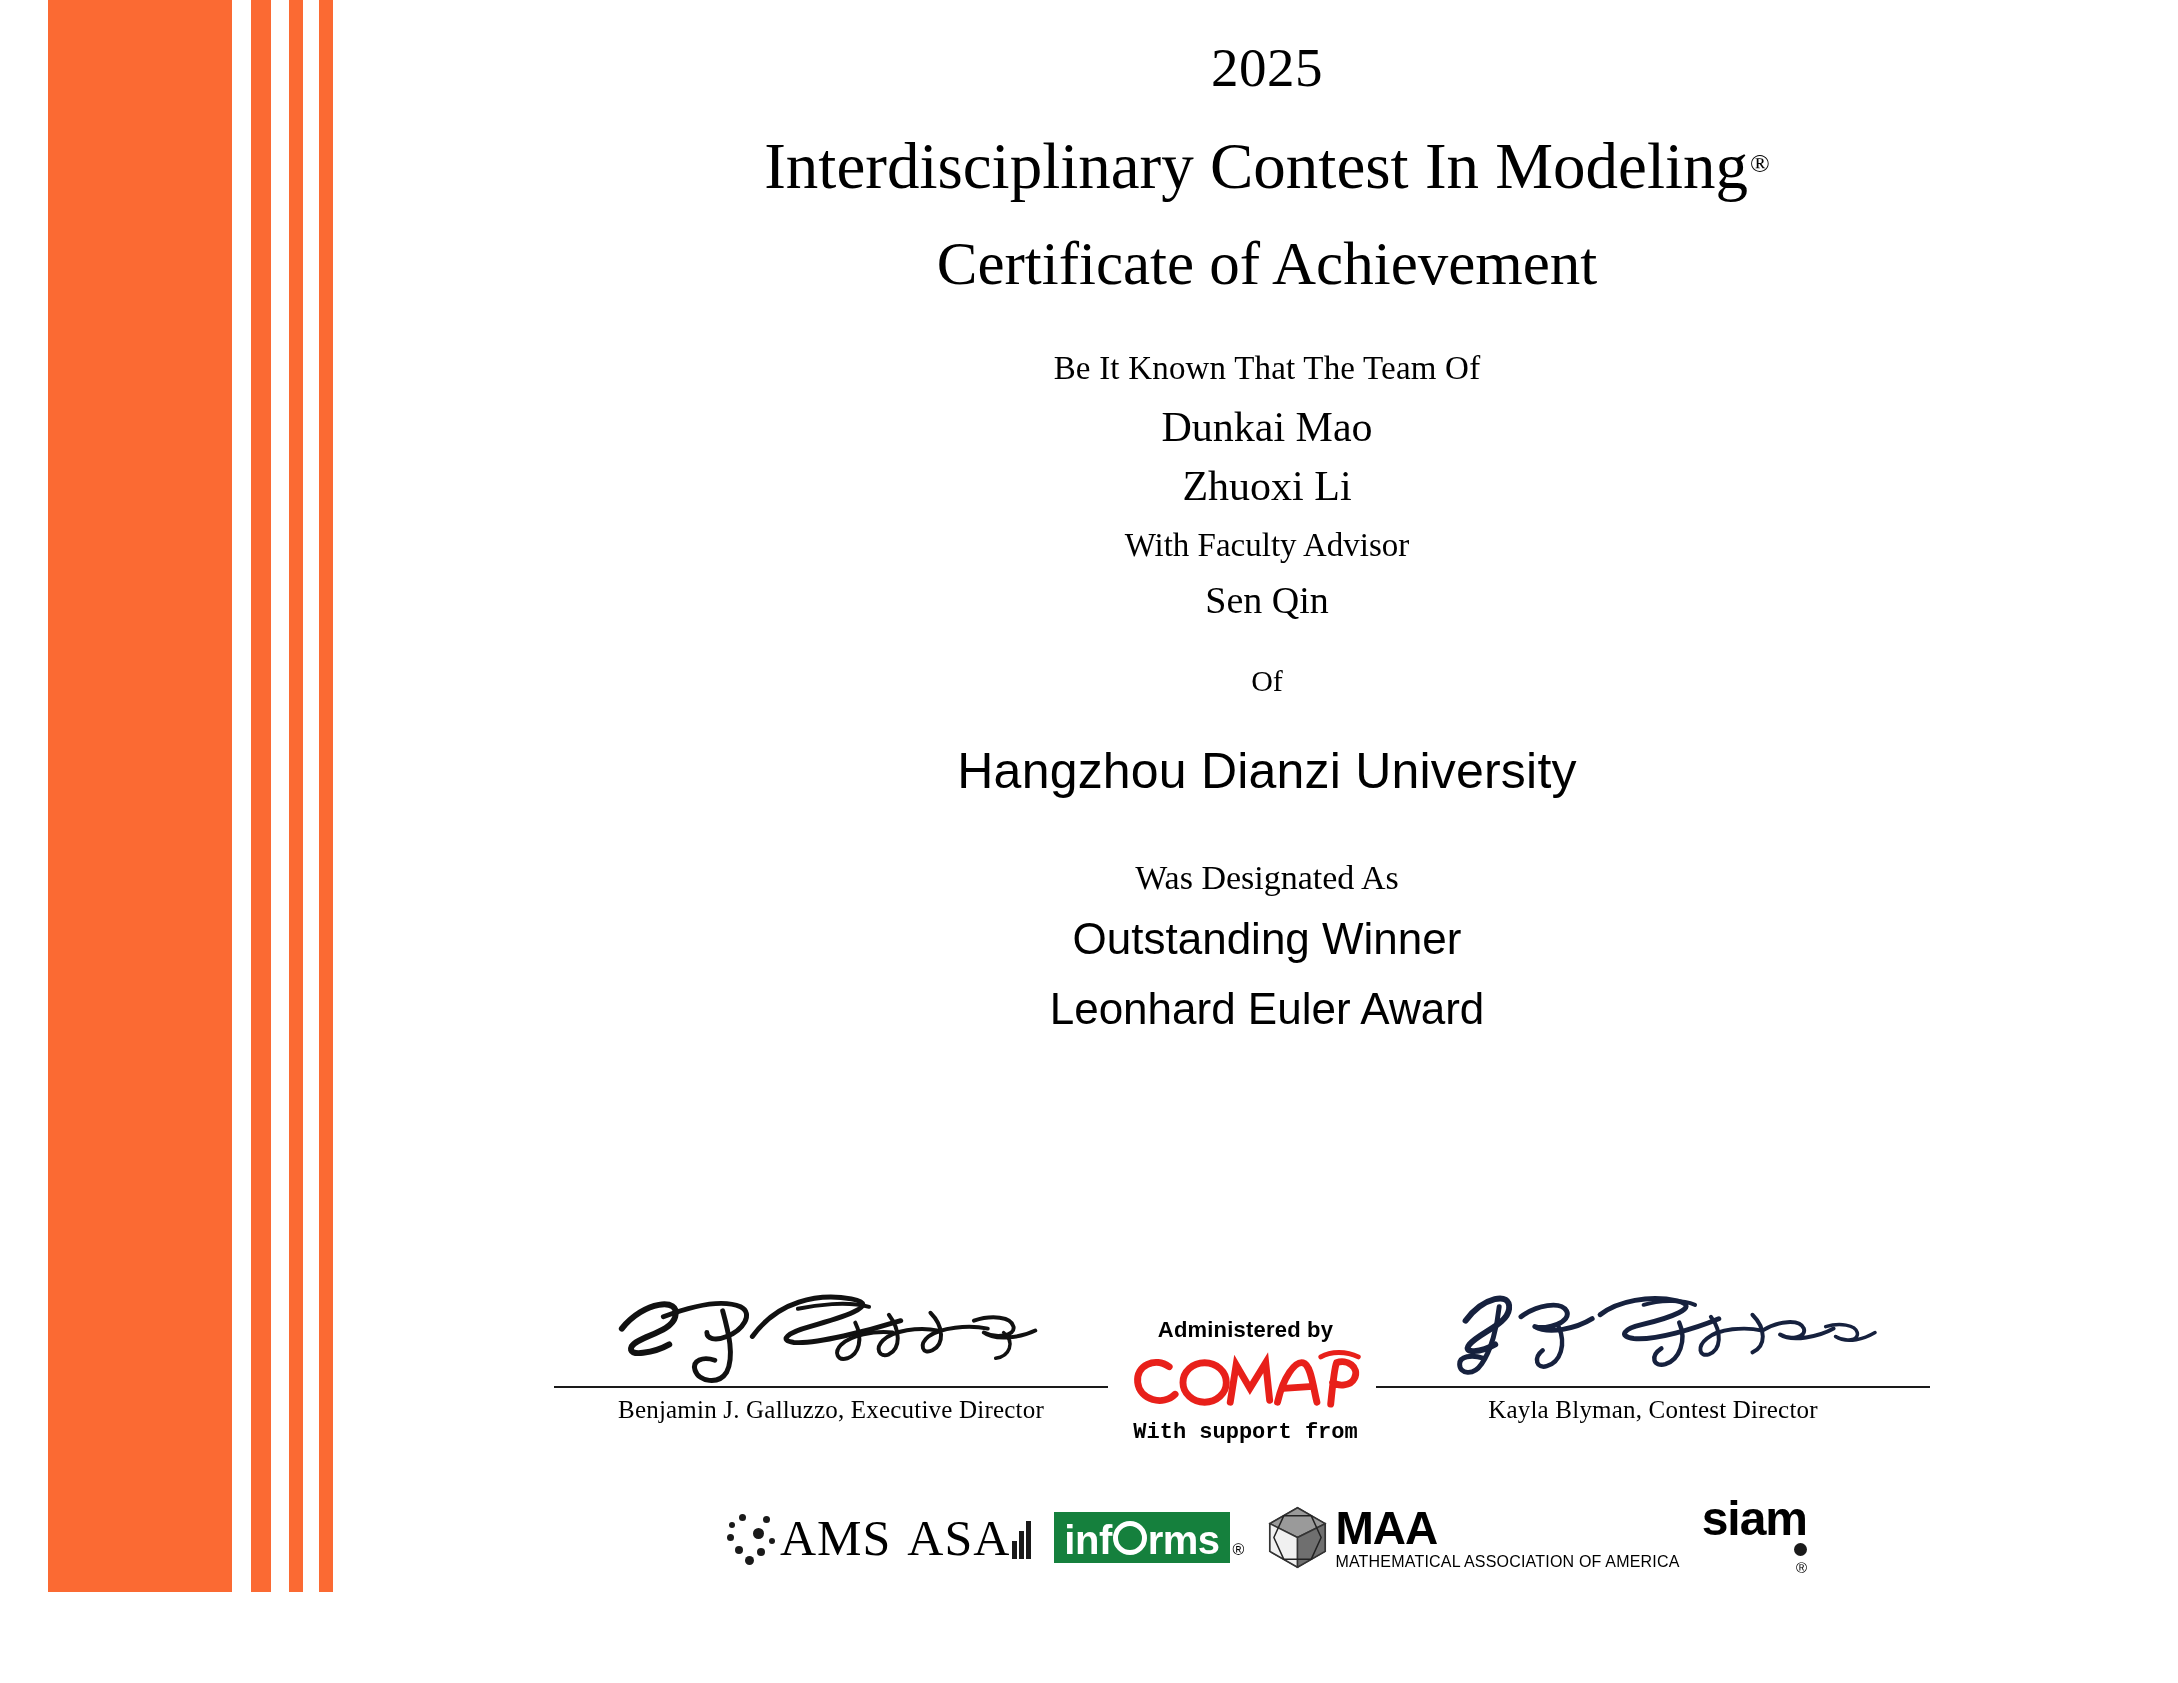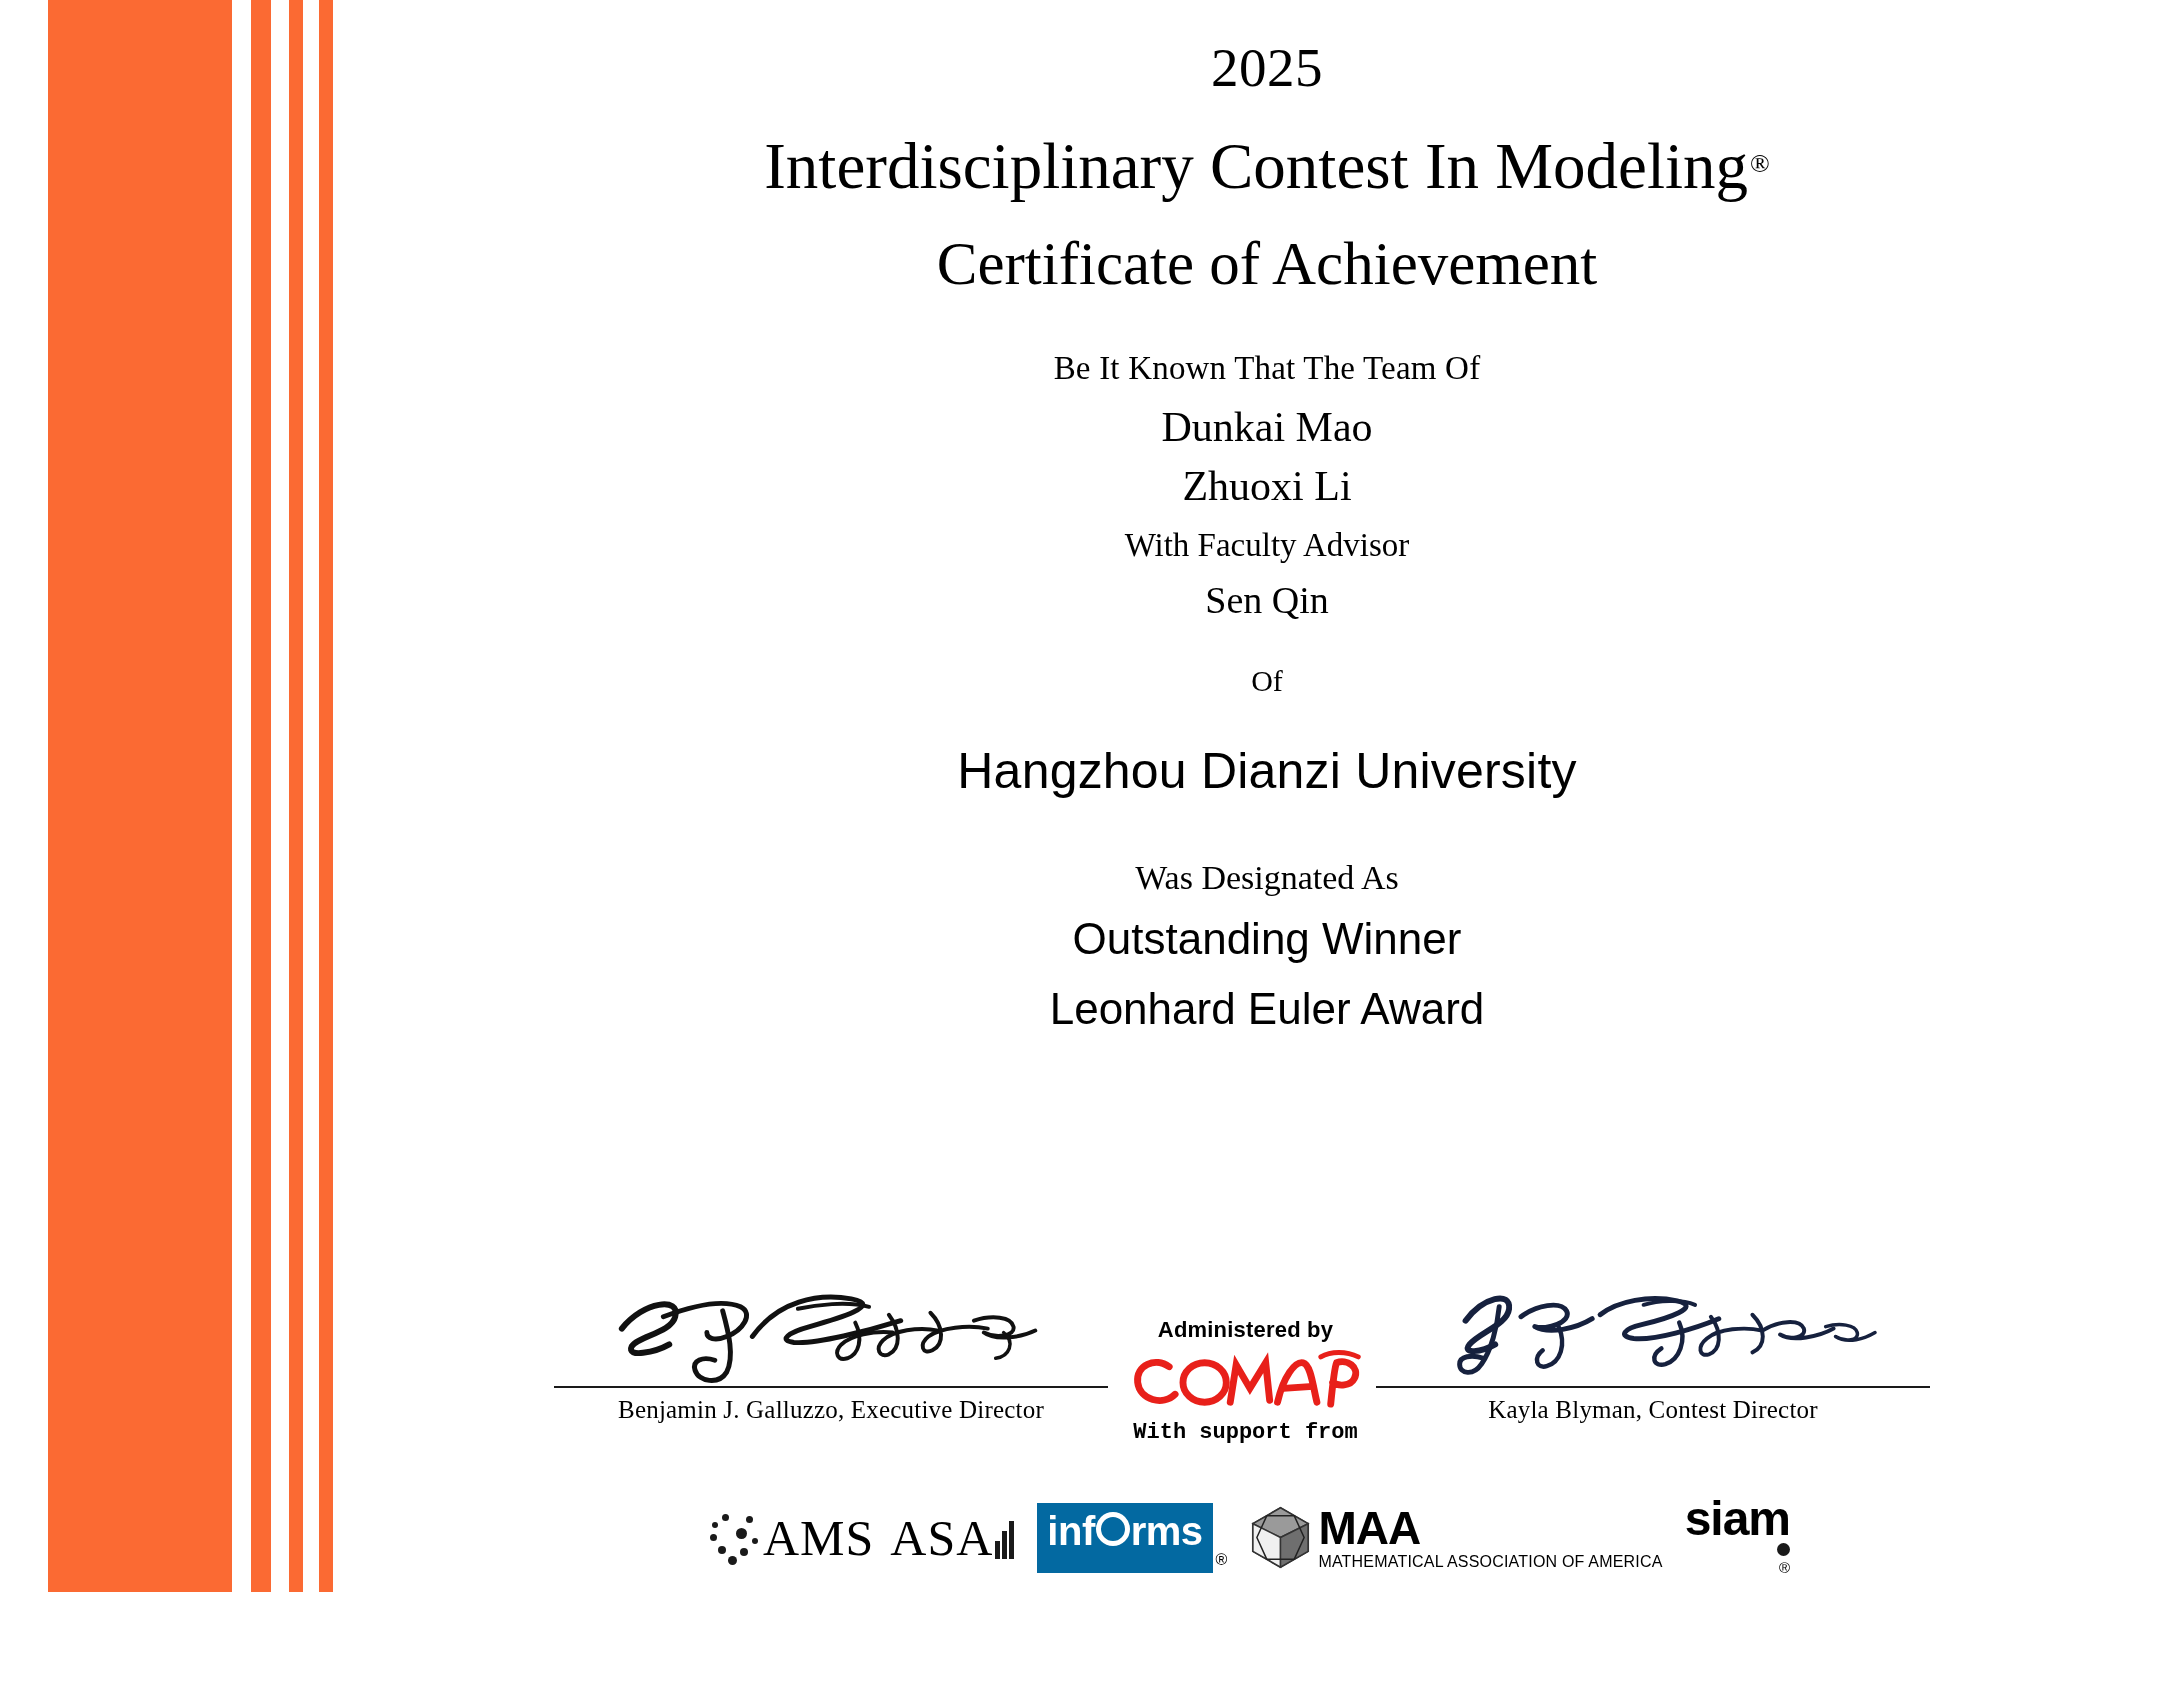--- a/index.html
+++ b/index.html
@@ -170,21 +170,21 @@
   .with-support {
     font-family: Liberation Mono, monospace;
     font-size: 22px;
     font-weight: bold;
     margin-top: 6px;
   }
 
   
   .sponsors {
     position: absolute;
-    left: 339px;
+    left: 356px;
     top: 1483px;
     width: 1822px;
     height: 109px;
     display: flex;
     align-items: center;
     justify-content: center;
     gap: 22px;
   }
   .sponsor {
     display: flex;
@@ -224,27 +224,27 @@
   }
   .asa-bars i {
     position: absolute;
     bottom: 0;
     width: 5px;
     background: #1a1a1a;
   }
 
   
   .informs {
-    background: #0369a1;
+    background: #15803d;
     color: #ffffff;
     font-family: "Liberation Sans", sans-serif;
     font-weight: bold;
     font-size: 40px;
     letter-spacing: -0.5px;
-    padding: 6px 10px 19px 10px;
+    padding: 6px 10px 0 10px;
     position: relative;
   }
   .informs .o-dot {
     display: inline-block;
     width: 24px;
     height: 24px;
     border: 5px solid #ffffff;
     border-radius: 50%;
     vertical-align: -1px;
     margin: 0 1px;

